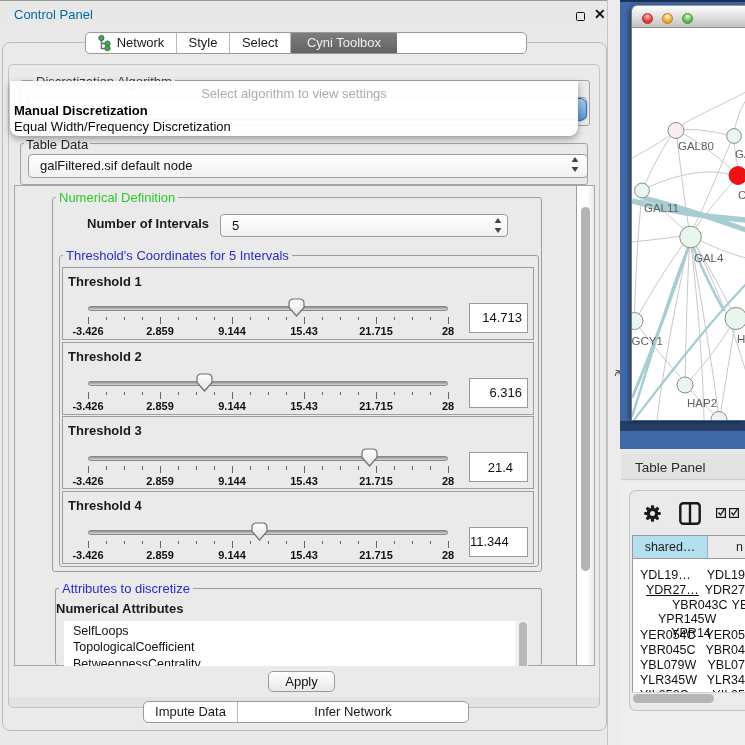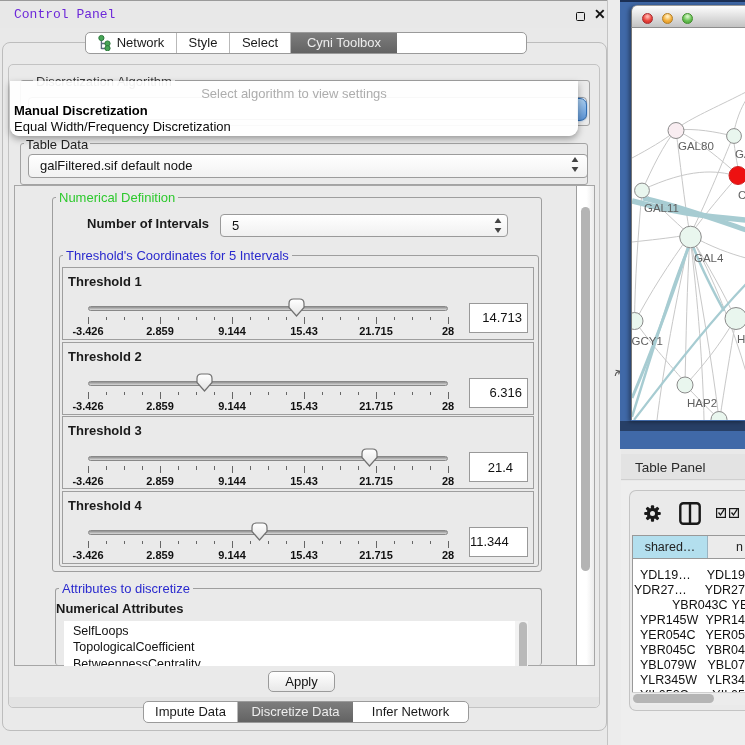--- a/index.html
+++ b/index.html
@@ -8,21 +8,21 @@
   .abs { position:absolute; }
   .grouplbl { position:absolute; font-size:13px; color:#222; background:#eaeaea; padding:0 3px; line-height:13px; }
   .gbox { position:absolute; border:1px solid #a3a3a3; border-radius:3px; }
 </style>
 </head>
 <body>
 
 <div class="abs" style="left:0;top:0;width:620px;height:745px;background:#e9e9e9;border-top:1px solid #9a9a9a;"></div>
 
 <div class="abs" style="left:0;top:1px;width:620px;height:27px;background:#e8e8e8;"></div>
-<div class="abs" style="left:14px;top:7px;font-size:13px;color:#6d28d9;font-family:Liberation Mono, monospace;">Control Panel</div>
+<div class="abs" style="left:14px;top:7px;font-size:13px;color:#0369a1;">Control Panel</div>
 <div class="abs" style="left:575.5px;top:12px;width:9px;height:9px;border:1.7px solid #111;border-radius:1.5px;"></div>
 <div class="abs" style="left:594px;top:6px;font-size:14px;font-weight:bold;color:#111;">✕</div>
 
 <div class="abs" style="left:2px;top:42px;width:605px;height:689px;background:#eaeaea;border:1px solid #bdbdbd;border-radius:8px;"></div>
 <div class="abs" style="left:8px;top:64px;width:592px;height:644px;background:#eaeaea;border:1px solid #c3c3c3;border-radius:5px;"></div>
 <div class="abs" style="left:9px;top:697px;width:590px;height:10px;background:#e3e3e3;border-radius:0 0 5px 5px;"></div>
 
 <div class="abs" style="left:85px;top:31.5px;width:442px;height:22px;background:#fff;border:1px solid #9a9a9a;border-radius:5px;overflow:hidden;display:flex;">
   <div style="width:91px;display:flex;align-items:center;justify-content:center;border-right:1px solid #b9b9b9;font-size:13px;color:#1a1a1a;">
     <svg width="14" height="17" viewBox="0 0 14 17" style="margin-right:5px;">
@@ -247,21 +247,20 @@
 <div class="abs" style="left:64px;top:621px;width:451px;height:45px;background:#fff;overflow:hidden;">
   <div style="font-size:12.5px;color:#111;padding:2px 0 0 9px;line-height:16.4px;">SelfLoops<br>TopologicalCoefficient<br>BetweennessCentrality</div>
 </div>
 <div class="abs" style="left:515px;top:621px;width:13px;height:45px;background:#f2f2f2;"></div>
 <div class="abs" style="left:518.5px;top:621.5px;width:8.5px;height:44.5px;background:#b9b9b9;border-radius:4.5px 4.5px 0 0;"></div>
 
 <div class="abs" style="left:268px;top:671px;width:67px;height:21px;background:linear-gradient(#ffffff,#e8e8e8);border:1px solid #9a9a9a;border-radius:5px;font-size:13px;color:#111;display:flex;align-items:center;justify-content:center;">Apply</div>
 
 <div class="abs" style="left:143px;top:700.5px;width:326px;height:22px;background:#fff;border:1px solid #9a9a9a;border-radius:5px;overflow:hidden;display:flex;">
   <div style="width:94px;display:flex;align-items:center;justify-content:center;border-right:1px solid #b9b9b9;font-size:13px;color:#1a1a1a;">Impute Data</div>
-  <div style="width:115px;display:flex;align-items:center;justify-content:center;font-size:13px;color:#ededed;background:linear-gradient(#7d7d7d,#636363);">Discretize Data</div>
   <div style="flex:1;display:flex;align-items:center;justify-content:center;font-size:13px;color:#1a1a1a;">Infer Network</div>
 </div>
 
 <div class="abs" style="left:10px;top:81px;width:568px;height:55px;background:rgba(255,255,255,0.93);border-radius:0 0 9px 9px;box-shadow:0 3px 7px rgba(0,0,0,0.35);"></div>
 <div class="abs" style="left:10px;top:86px;width:568px;text-align:center;font-size:13px;color:#adadad;">Select algorithm to view settings</div>
 <div class="abs" style="left:14px;top:103px;font-size:13px;font-weight:bold;color:#000;">Manual Discretization</div>
 <div class="abs" style="left:14px;top:119px;font-size:13px;color:#0a0a0a;">Equal Width/Frequency Discretization</div>
 
 <div class="abs" style="left:607px;top:0;width:14px;height:745px;background:#ececec;border-left:1px solid #c4c4c4;"></div>
 <svg class="abs" style="left:614px;top:368.5px;" width="7" height="8" viewBox="0 0 7 8">
@@ -380,28 +379,28 @@
   <div style="display:flex;height:23px;border-bottom:1px solid #999;">
     <div style="width:75px;background:#b3dfee;border-right:1px solid #9ab4c2;display:flex;align-items:center;justify-content:center;font-size:12.5px;color:#222;">shared…</div>
     <div style="flex:1;background:#ebebeb;display:flex;align-items:center;padding-left:28px;font-size:12.5px;color:#222;">n</div>
   </div>
   <div id="tablerows" style="font-size:12.5px;color:#111;padding-top:8px;">
       <div style="display:flex;height:15.07px;align-items:center;">
         <div style="width:76px;padding-left:7px;">YDL19…</div>
         <div style="padding-left:4px;">YDL19</div>
       </div>
       <div style="display:flex;height:15.07px;align-items:center;">
-        <div style="width:76px;padding-left:1px;">YDR27…</div>
+        <div style="width:76px;padding-left:13px;text-decoration:underline;">YDR27…</div>
         <div style="padding-left:4px;">YDR27</div>
       </div>
       <div style="display:flex;height:15.07px;align-items:center;margin-left:32px;">
         <div style="width:76px;padding-left:7px;">YBR043C</div>
         <div style="padding-left:4px;">YBR04</div>
       </div>
-      <div style="display:flex;height:15.07px;align-items:center;">
+      <div style="display:flex;height:15.07px;align-items:center;flex-direction:column;">
         <div style="width:76px;padding-left:7px;">YPR145W</div>
         <div style="padding-left:4px;">YPR14</div>
       </div>
       <div style="display:flex;height:15.07px;align-items:center;">
         <div style="width:76px;padding-left:7px;">YER054C</div>
         <div style="padding-left:4px;">YER05</div>
       </div>
       <div style="display:flex;height:15.07px;align-items:center;">
         <div style="width:76px;padding-left:7px;">YBR045C</div>
         <div style="padding-left:4px;">YBR04</div>

